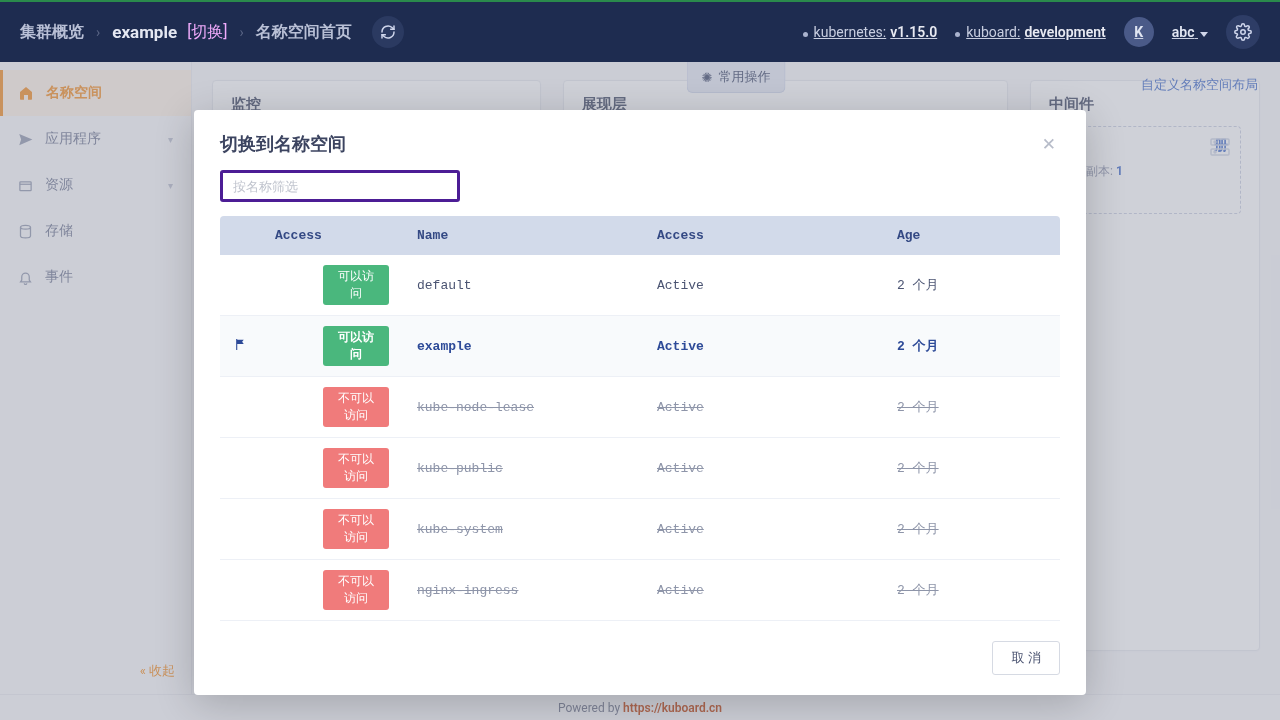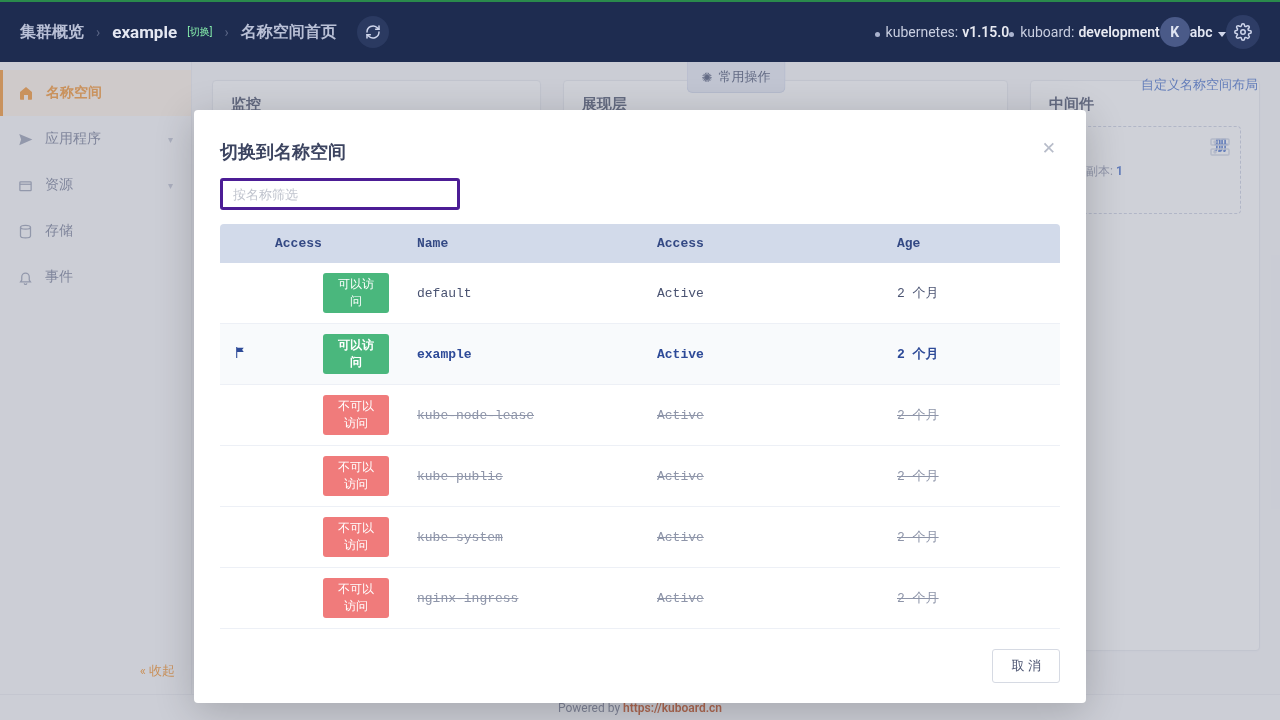--- a/index.html
+++ b/index.html
@@ -20,28 +20,28 @@
   display: flex;
   align-items: center;
   padding: 0 20px;
   justify-content: space-between;
 }
 .header-left { display: flex; align-items: center; gap: 8px; font-size: 16px; }
 .header-left .sep { color: #5a6585; font-size: 14px; margin: 0 4px; }
 .header-left .crumb { color: #b9c0d6; font-weight: 600; }
 .header-left .crumb.strong { color: #e5e8f2; font-size: 17px; font-weight: 700; }
 .switch-tag {
-  font-size: 10px; color: #86efac; margin-left: 2px;
+  font-size: 16px; color: #f0abfc; margin-left: 2px;
 }
 .refresh-btn {
   width: 32px; height: 32px; border-radius: 50%;
   background: #2b3a61; display:flex; align-items:center; justify-content:center;
   margin-left: 12px; cursor:pointer;
 }
-.header-right { display: flex; align-items: center; font-size: 14px; color: #c8cee0;}
+.header-right { display: flex; align-items: center; gap: 18px; font-size: 14px; color: #c8cee0; text-decoration: underline;}
 .header-right .dot { width:5px; height:5px; border-radius:50%; background:#aab3ce; display:inline-block; margin-right:6px;}
 .header-right .val { color: #e8eaf2; font-weight:600; margin-left:4px;}
 .avatar {
   width: 30px; height: 30px; border-radius: 50%; background:#4a5a88; color:#e0e5f2;
   display:flex; align-items:center; justify-content:center; font-weight:700; font-size:14px;
 }
 .user-name { color:#e3e7f3; font-weight:600; }
 .caret-down { width:0; height:0; border-left:4px solid transparent; border-right:4px solid transparent; border-top:5px solid #d0d6ea; display:inline-block; margin-left:2px;}
 .gear-circle { width:34px; height:34px; border-radius:50%; background:#2e3d66; display:flex; align-items:center; justify-content:center; cursor:pointer;}
 .container { display:flex; height: calc(720px - 62px - 26px); }
@@ -98,21 +98,21 @@
 .overlay {
   position:absolute; left:0; top:62px; width:1280px; height:calc(720px - 62px);
   background: rgba(148,152,168,0.45);
   display:flex; align-items:flex-start; justify-content:center; padding-top: 48px;
 }
 .modal {
   width: 892px; background:#fff; border-radius:4px; box-shadow: 0 8px 40px rgba(0,0,0,0.2);
   padding-bottom: 14px;
 }
 .modal-header { display:flex; justify-content:space-between; align-items:center; padding: 22px 26px 14px;}
-.modal-title { font-size:18px; font-weight:700; color:#3c4460;margin-top:8px;}
+.modal-title { font-size:18px; font-weight:700; color:#3c4460;}
 .modal-close { color:#b7bcc9; font-size:17px; cursor:pointer; padding:2px 4px;}
 .modal-body { padding: 0 26px;}
 .filter-input {
   width: 240px; height: 32px; border:3px solid #4c1d95; border-radius:3px;
   font-size:13px; padding: 0 10px; color:#555; outline:none;
 }
 .filter-input::placeholder { color:#bfc3cd;}
 .ns-table { width:100%; border-collapse:collapse; margin-top:14px; font-family: "SFMono-Regular", Consolas, "Liberation Mono", Menlo, monospace; font-size:13px;}
 .ns-table thead th {
   background:#d2daea; color:#344984; font-weight:700; text-align:left;

